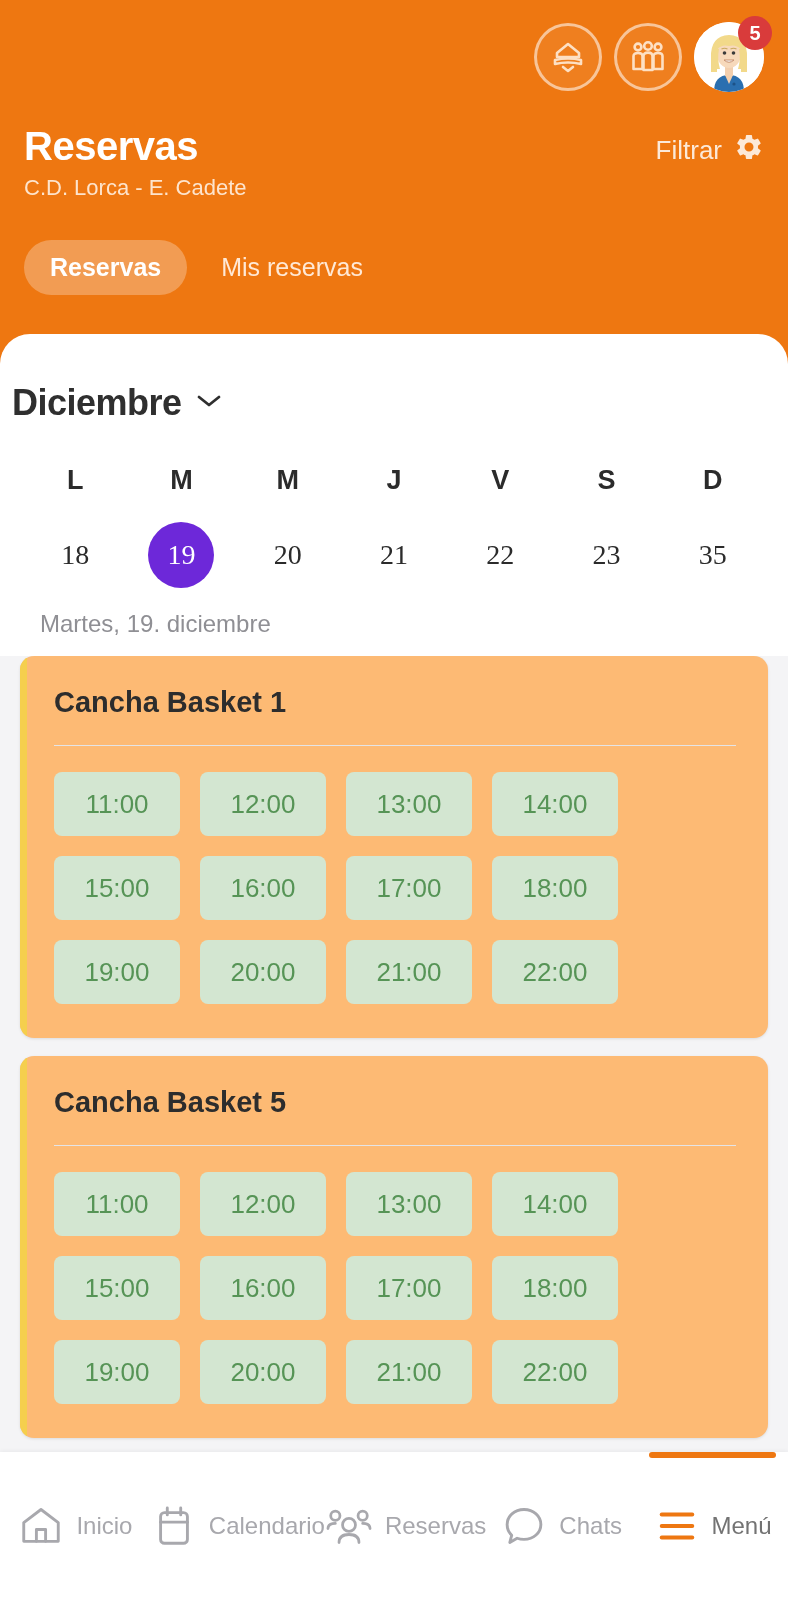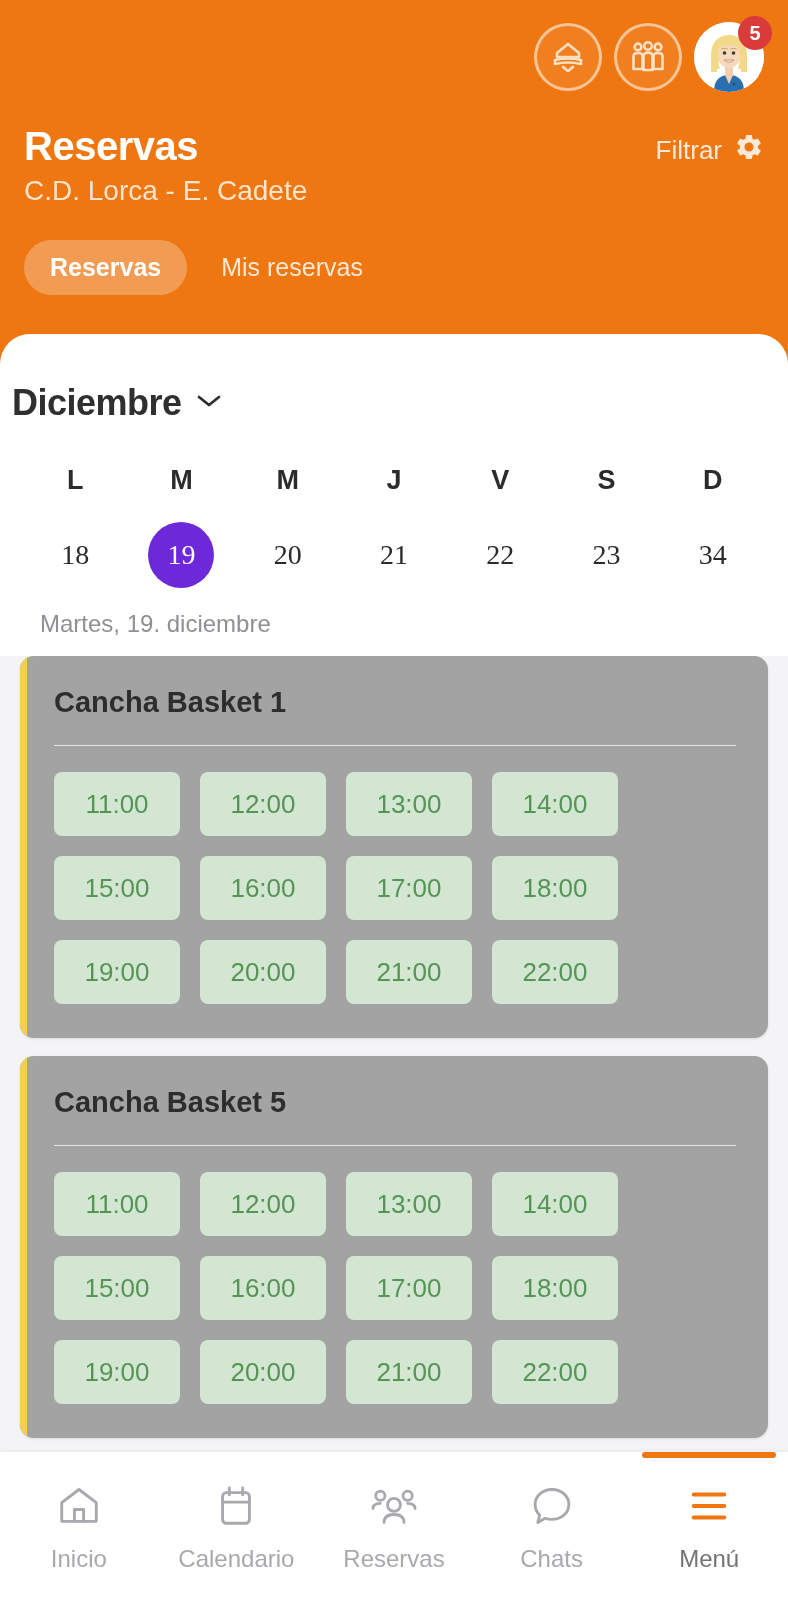--- a/index.html
+++ b/index.html
@@ -96,21 +96,21 @@
 
   .page-title {
     font-size: 40px;
     font-weight: bold;
     color: #ffffff;
     letter-spacing: -0.5px;
     line-height: 1.1;
   }
 
   .page-subtitle {
-    font-size: 28px;
+    font-size: 22px;
     color: #fde4cd;
     margin-top: 7px;
   }
 
   .filter-btn {
     display: flex;
     align-items: center;
     gap: 12px;
     color: #fce9d8;
     font-size: 26px;
@@ -217,21 +217,21 @@
   .cards-area {
     margin-top: 18px;
     height: 860px;
     overflow: hidden;
     background: #f4f4f6;
     padding-top: 0px;
   }
 
   .card {
     position: relative;
-    background: #a3a3a3;
+    background: #fdba74;
     border-radius: 14px;
     margin: 0 20px 18px 20px;
     padding: 30px 32px 34px 34px;
     box-shadow: 0 1px 3px rgba(0,0,0,0.10);
     overflow: hidden;
   }
 
   .card::before {
     content: "";
     position: absolute;
@@ -280,21 +280,21 @@
     background: #ffffff;
     display: flex;
     z-index: 5;
     box-shadow: 0 -1px 4px rgba(0,0,0,0.05);
   }
 
   .nav-item {
     flex: 1;
     position: relative;
     display: flex;
-    flex-direction: column;
+    flex-direction: row;
     align-items: center;
     justify-content: center;
     gap: 12px;
     color: #a8a8ad;
     font-size: 24px;
   }
 
   .nav-item.active { color: #737373; align-items: center; }
 
   .nav-indicator {
@@ -441,21 +441,21 @@
         <div class="cal-cell">
             <span class="date-num">21</span>
           </div>
         <div class="cal-cell">
             <span class="date-num">22</span>
           </div>
         <div class="cal-cell">
             <span class="date-num">23</span>
           </div>
         <div class="cal-cell">
-            <span class="date-num">34</span>
+            <span class="date-num">35</span>
           </div>
       </div>
     </div>
 
     <div class="day-label">Martes, 19. diciembre</div>
 
     <div class="cards-area">
 
       <div class="card">
         <div class="card-title">Cancha Basket 1</div>

